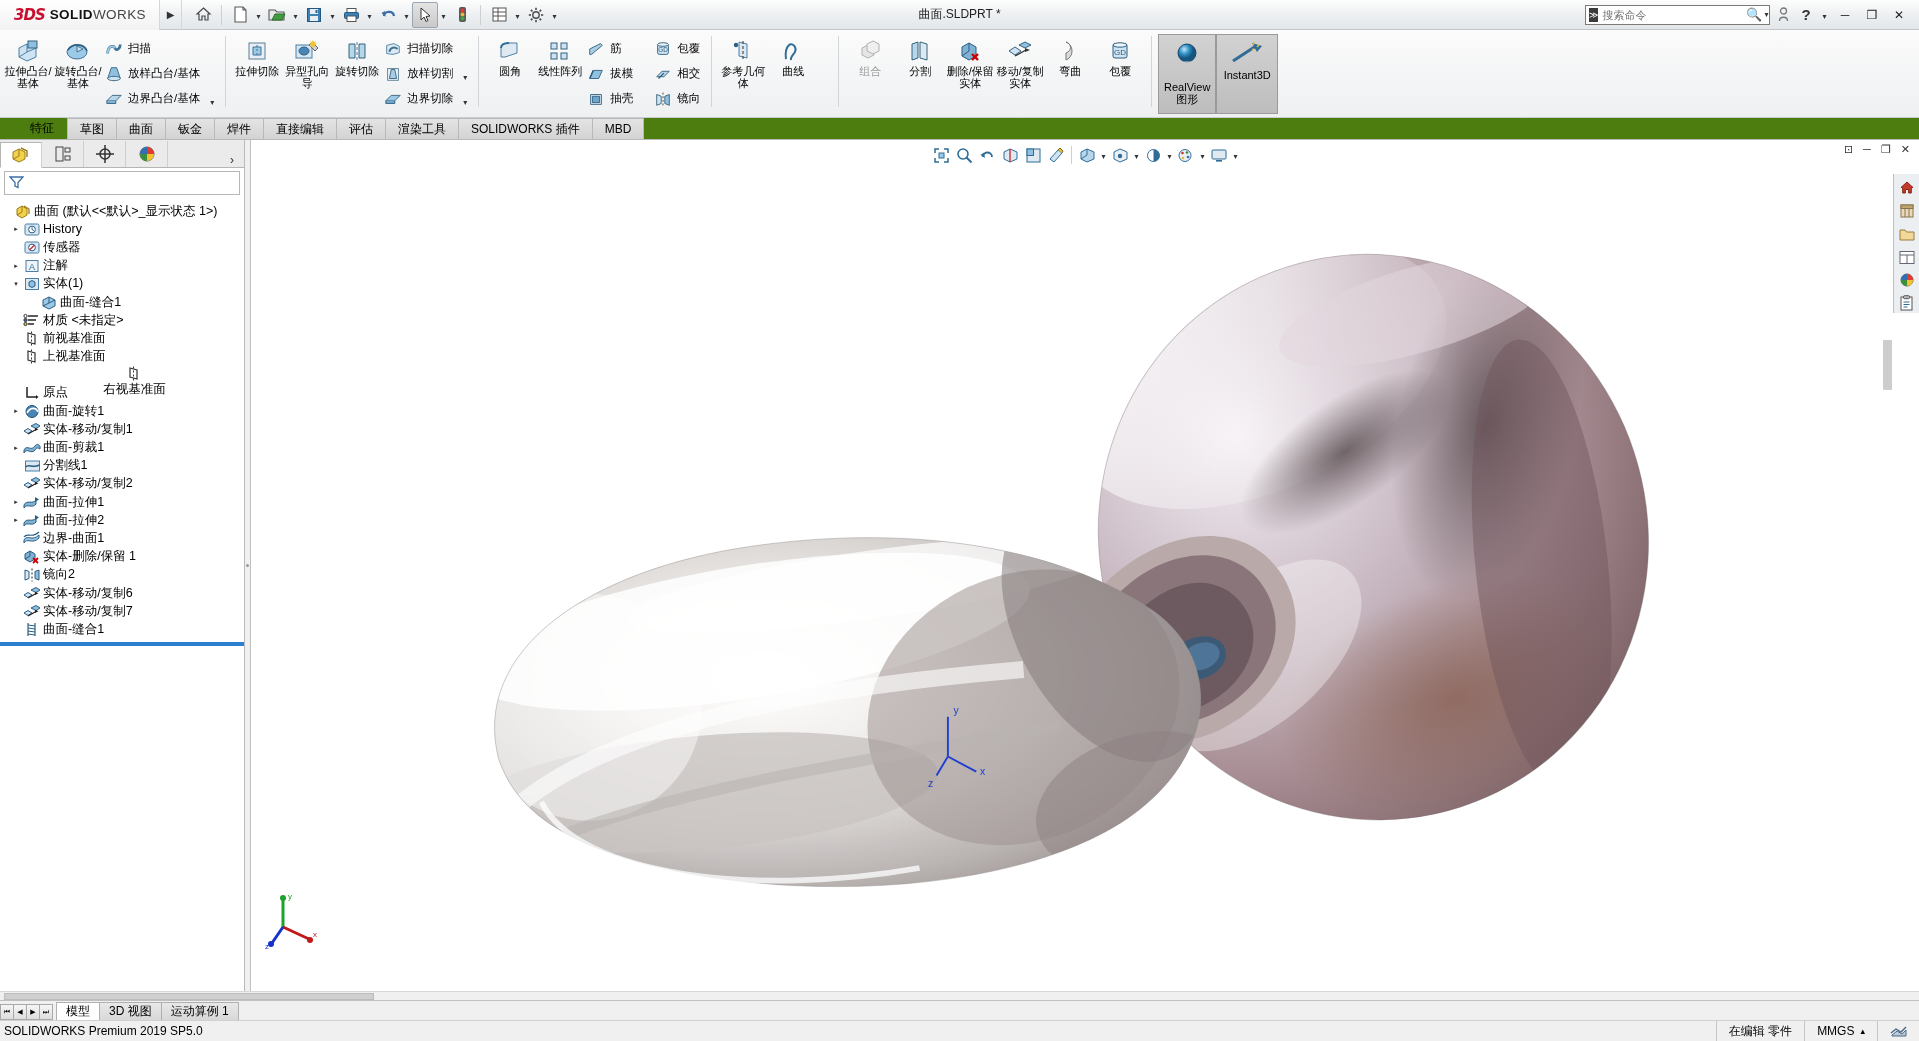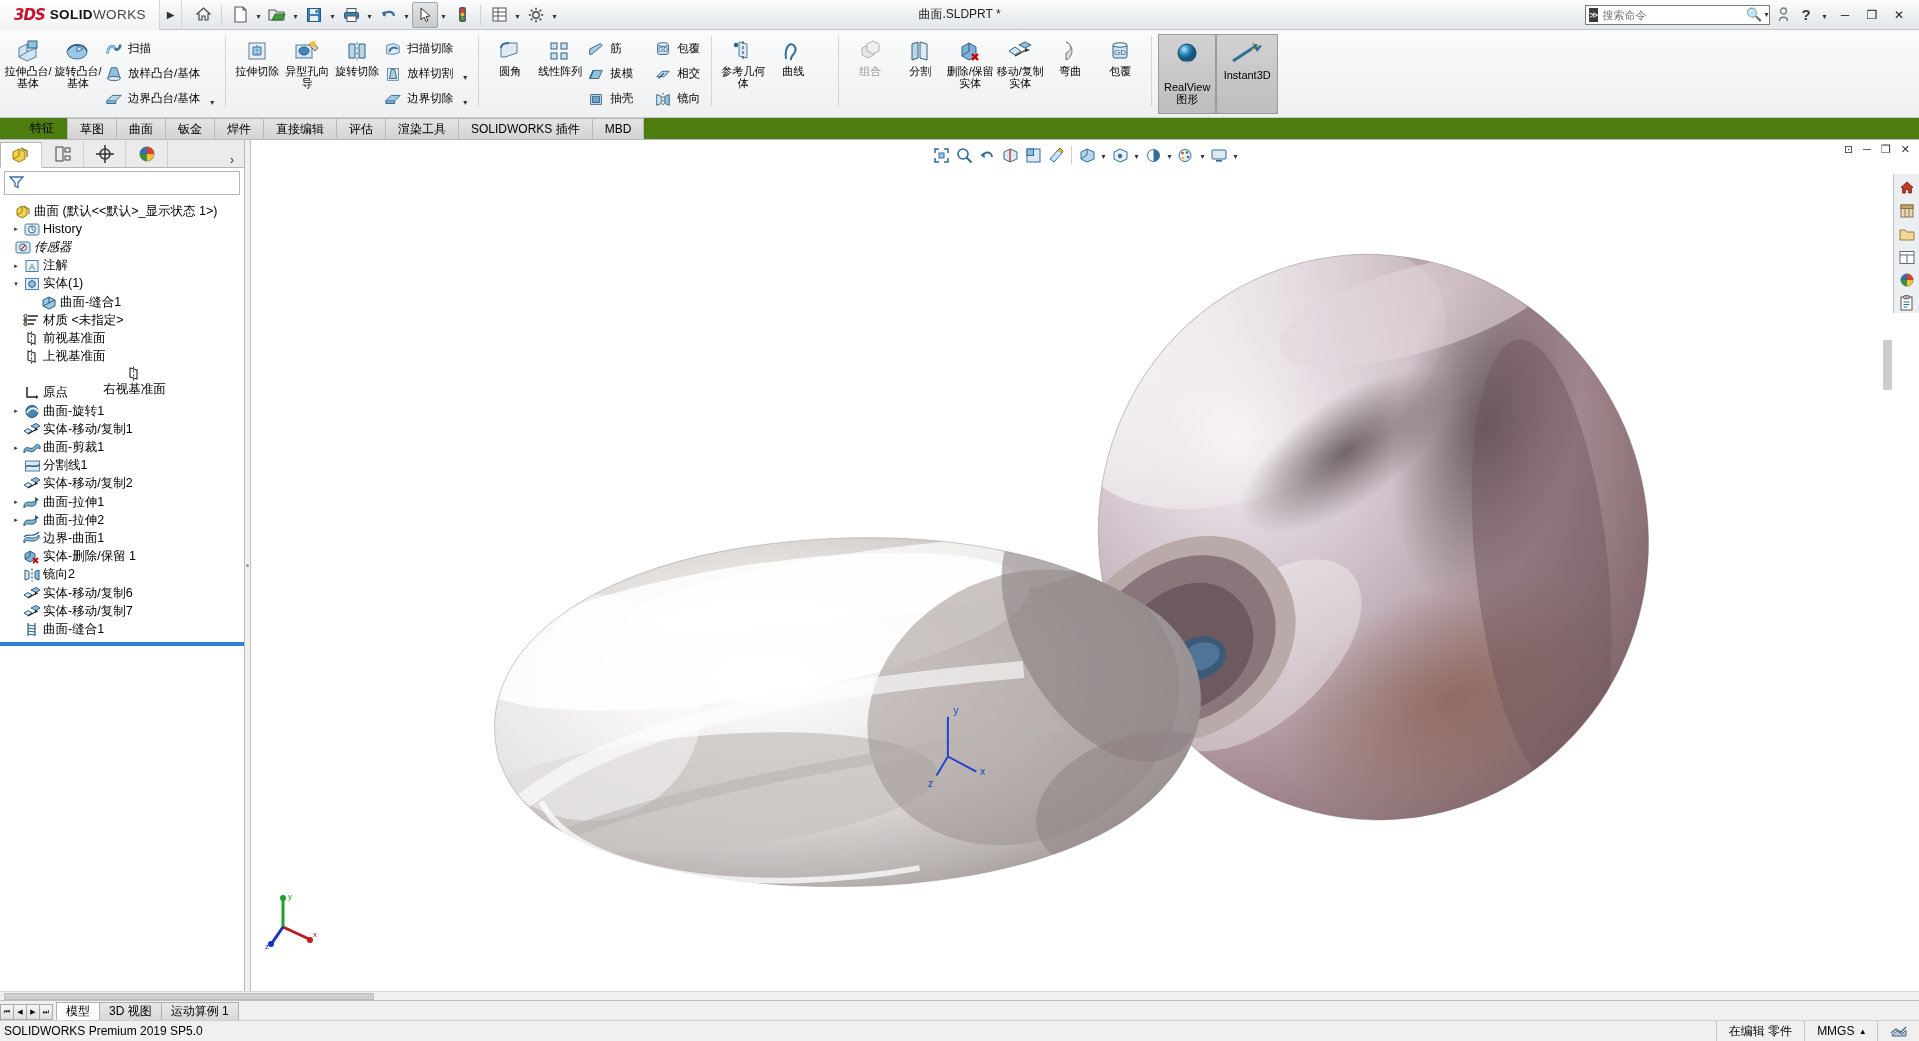--- a/index.html
+++ b/index.html
@@ -645,21 +645,21 @@
           <span class="tico">
               <svg width="16" height="14" viewBox="0 0 16 14">
                 <rect x="1" y="2" width="14" height="11" rx="1.5" fill="#d8e7f2" stroke="#4b7fa5"></rect>
                 <circle cx="8" cy="7.5" r="3.4" fill="#fff" stroke="#2b5d80"></circle>
                 <path d="M8 5.3 L8 7.5 L9.8 8.6" stroke="#2b5d80" fill="none"></path>
               </svg>
             </span>
           <span class="tlbl">History</span>
         </div>
 
-        <div class="trow" style="font-style:italic;">
+        <div class="trow" style="padding-left:9px;">
           <span class="exp"></span>
           <span class="tico">
               <svg width="16" height="14" viewBox="0 0 16 14">
                 <rect x="1" y="2" width="14" height="11" rx="1.5" fill="#d8e7f2" stroke="#4b7fa5"></rect>
                 <circle cx="8" cy="7.5" r="3.4" fill="#fff" stroke="#2b5d80"></circle>
                 <path d="M6 9.5 L10 5.5" stroke="#d23" stroke-width="1.4"></path>
               </svg>
             </span>
           <span class="tlbl">传感器</span>
         </div>

